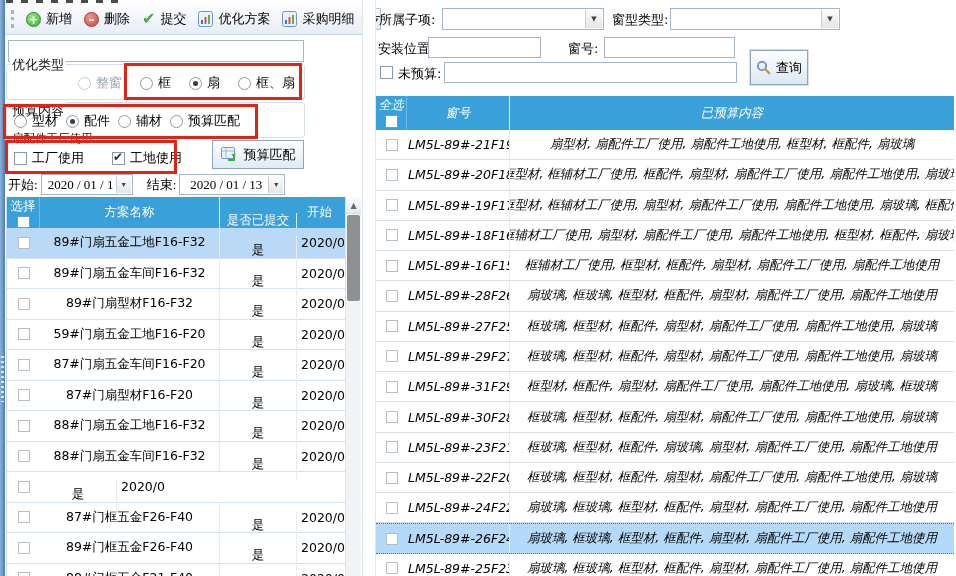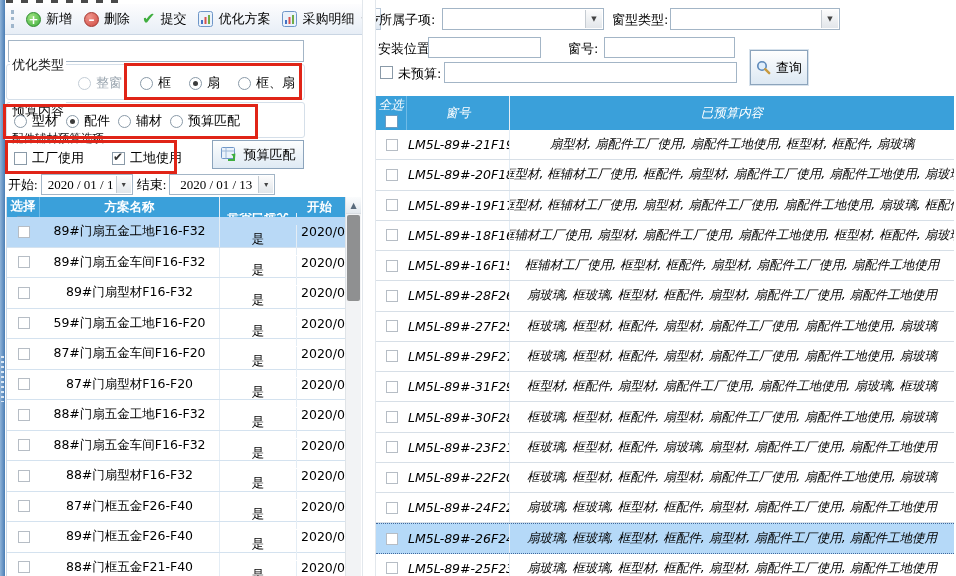--- a/index.html
+++ b/index.html
@@ -58,21 +58,21 @@
   .combo{height:21px;border:1px solid #a3b5c6;background:#fff;box-sizing:border-box;
     display:flex;align-items:center;position:relative;}
   .combo .val{flex:1;text-align:center;padding:0 16px 0 4px;white-space:nowrap;}
   .combo .arr{position:absolute;right:1px;top:1px;bottom:1px;width:14px;
     background:linear-gradient(#fcfcfc,#e2e6ea);border-left:1px solid #c6ccd2;
     display:flex;align-items:center;justify-content:center;font-size:7px;color:#444;}
   
   .ltable{position:absolute;left:6px;top:197px;width:354px;height:379px;overflow:hidden;
     border-left:1px solid #c9d9e9;}
   .thead{background:#3aa0da;color:#fff;display:flex;}
-  .lhead{height:20px;font-weight:bold;}
+  .lhead{height:31px;}
   .hcell{display:flex;align-items:center;justify-content:center;box-sizing:border-box;
     border-right:1px solid #6fbbe7;font-size:12.5px;overflow:hidden;white-space:nowrap;}
   .hcell.sel{flex-direction:column;justify-content:flex-start;padding-top:1px;gap:1px;}
   .hcb{width:13px;height:13px;background:#fff;border:1px solid #6b9cc2;box-sizing:border-box;}
   .lrow{height:30.5px;display:flex;align-items:center;background:#fff;
     border-bottom:1px solid #d4e2ef;box-sizing:border-box;}
   .lrow.on{background:#b9d9f6;}
   .lcell{display:flex;align-items:center;justify-content:center;box-sizing:border-box;
     overflow:hidden;white-space:nowrap;font-size:12.5px;height:100%;}
   .rowcb{width:12px;height:12px;border:1px solid #b6bdc5;background:#fff;box-sizing:border-box;flex:none;}
@@ -198,21 +198,21 @@
     <span class="radio"></span>
     <span>辅材</span>
   </span>
   <span class="opt">
     <span class="radio"></span>
     <span>预算匹配</span>
   </span>
 </div>
 <div class="hl" style="left:3px;top:104px;width:249px;height:29px;"></div>
 
-<span class="grp-label" style="left:10px;top:131px;font-size:11.5px;">配件辅材预算选项</span>
+<span class="grp-label" style="left:10px;top:131px;font-size:11.5px;">扇配件工厂使用</span>
 <div class="opt-row" style="left:14px;top:148px;height:20px;gap:28px;font-size:13px;">
   <span class="opt">
     <span class="cb"></span>
     <span>工厂使用</span>
   </span>
   <span class="opt">
     <span class="cb on"></span>
     <span>工地使用</span>
   </span>
 </div>
@@ -230,21 +230,21 @@
   </span>
   <span>预算匹配</span>
 </div>
 
 <div class="date-row">
   <span class="date-lbl">开始:</span>
   <div class="combo" style="width:92px;">
     <span class="val">2020 / 01 / 1</span>
     <span class="arr">▼</span>
   </div>
-  <span class="date-lbl" style="margin-left:4px;">结束:</span>
+  <span class="date-lbl" style="margin-left:14px;">结束:</span>
   <div class="combo" style="width:106px;">
     <span class="val">2020 / 01 / 13</span>
     <span class="arr">▼</span>
   </div>
 </div>
 
 <div class="ltable">
   <div class="thead lhead">
     <div class="hcell sel lc1">
       <span>选择</span>
@@ -325,21 +325,20 @@
         </div>
         <div class="lcell lc2">88#门扇五金车间F16-F32</div>
         <div class="lcell lc3">是</div>
         <div class="lcell lc4">2020/0</div>
       </div>
 
       <div class="lrow">
         <div class="lcell lc1">
           <span class="rowcb"></span>
         </div>
-        <div class="lcell lc2">88#门扇型材F16-F32</div>
         <div class="lcell lc3">是</div>
         <div class="lcell lc4">2020/0</div>
       </div>
 
       <div class="lrow">
         <div class="lcell lc1">
           <span class="rowcb"></span>
         </div>
         <div class="lcell lc2">87#门框五金F26-F40</div>
         <div class="lcell lc3">是</div>

